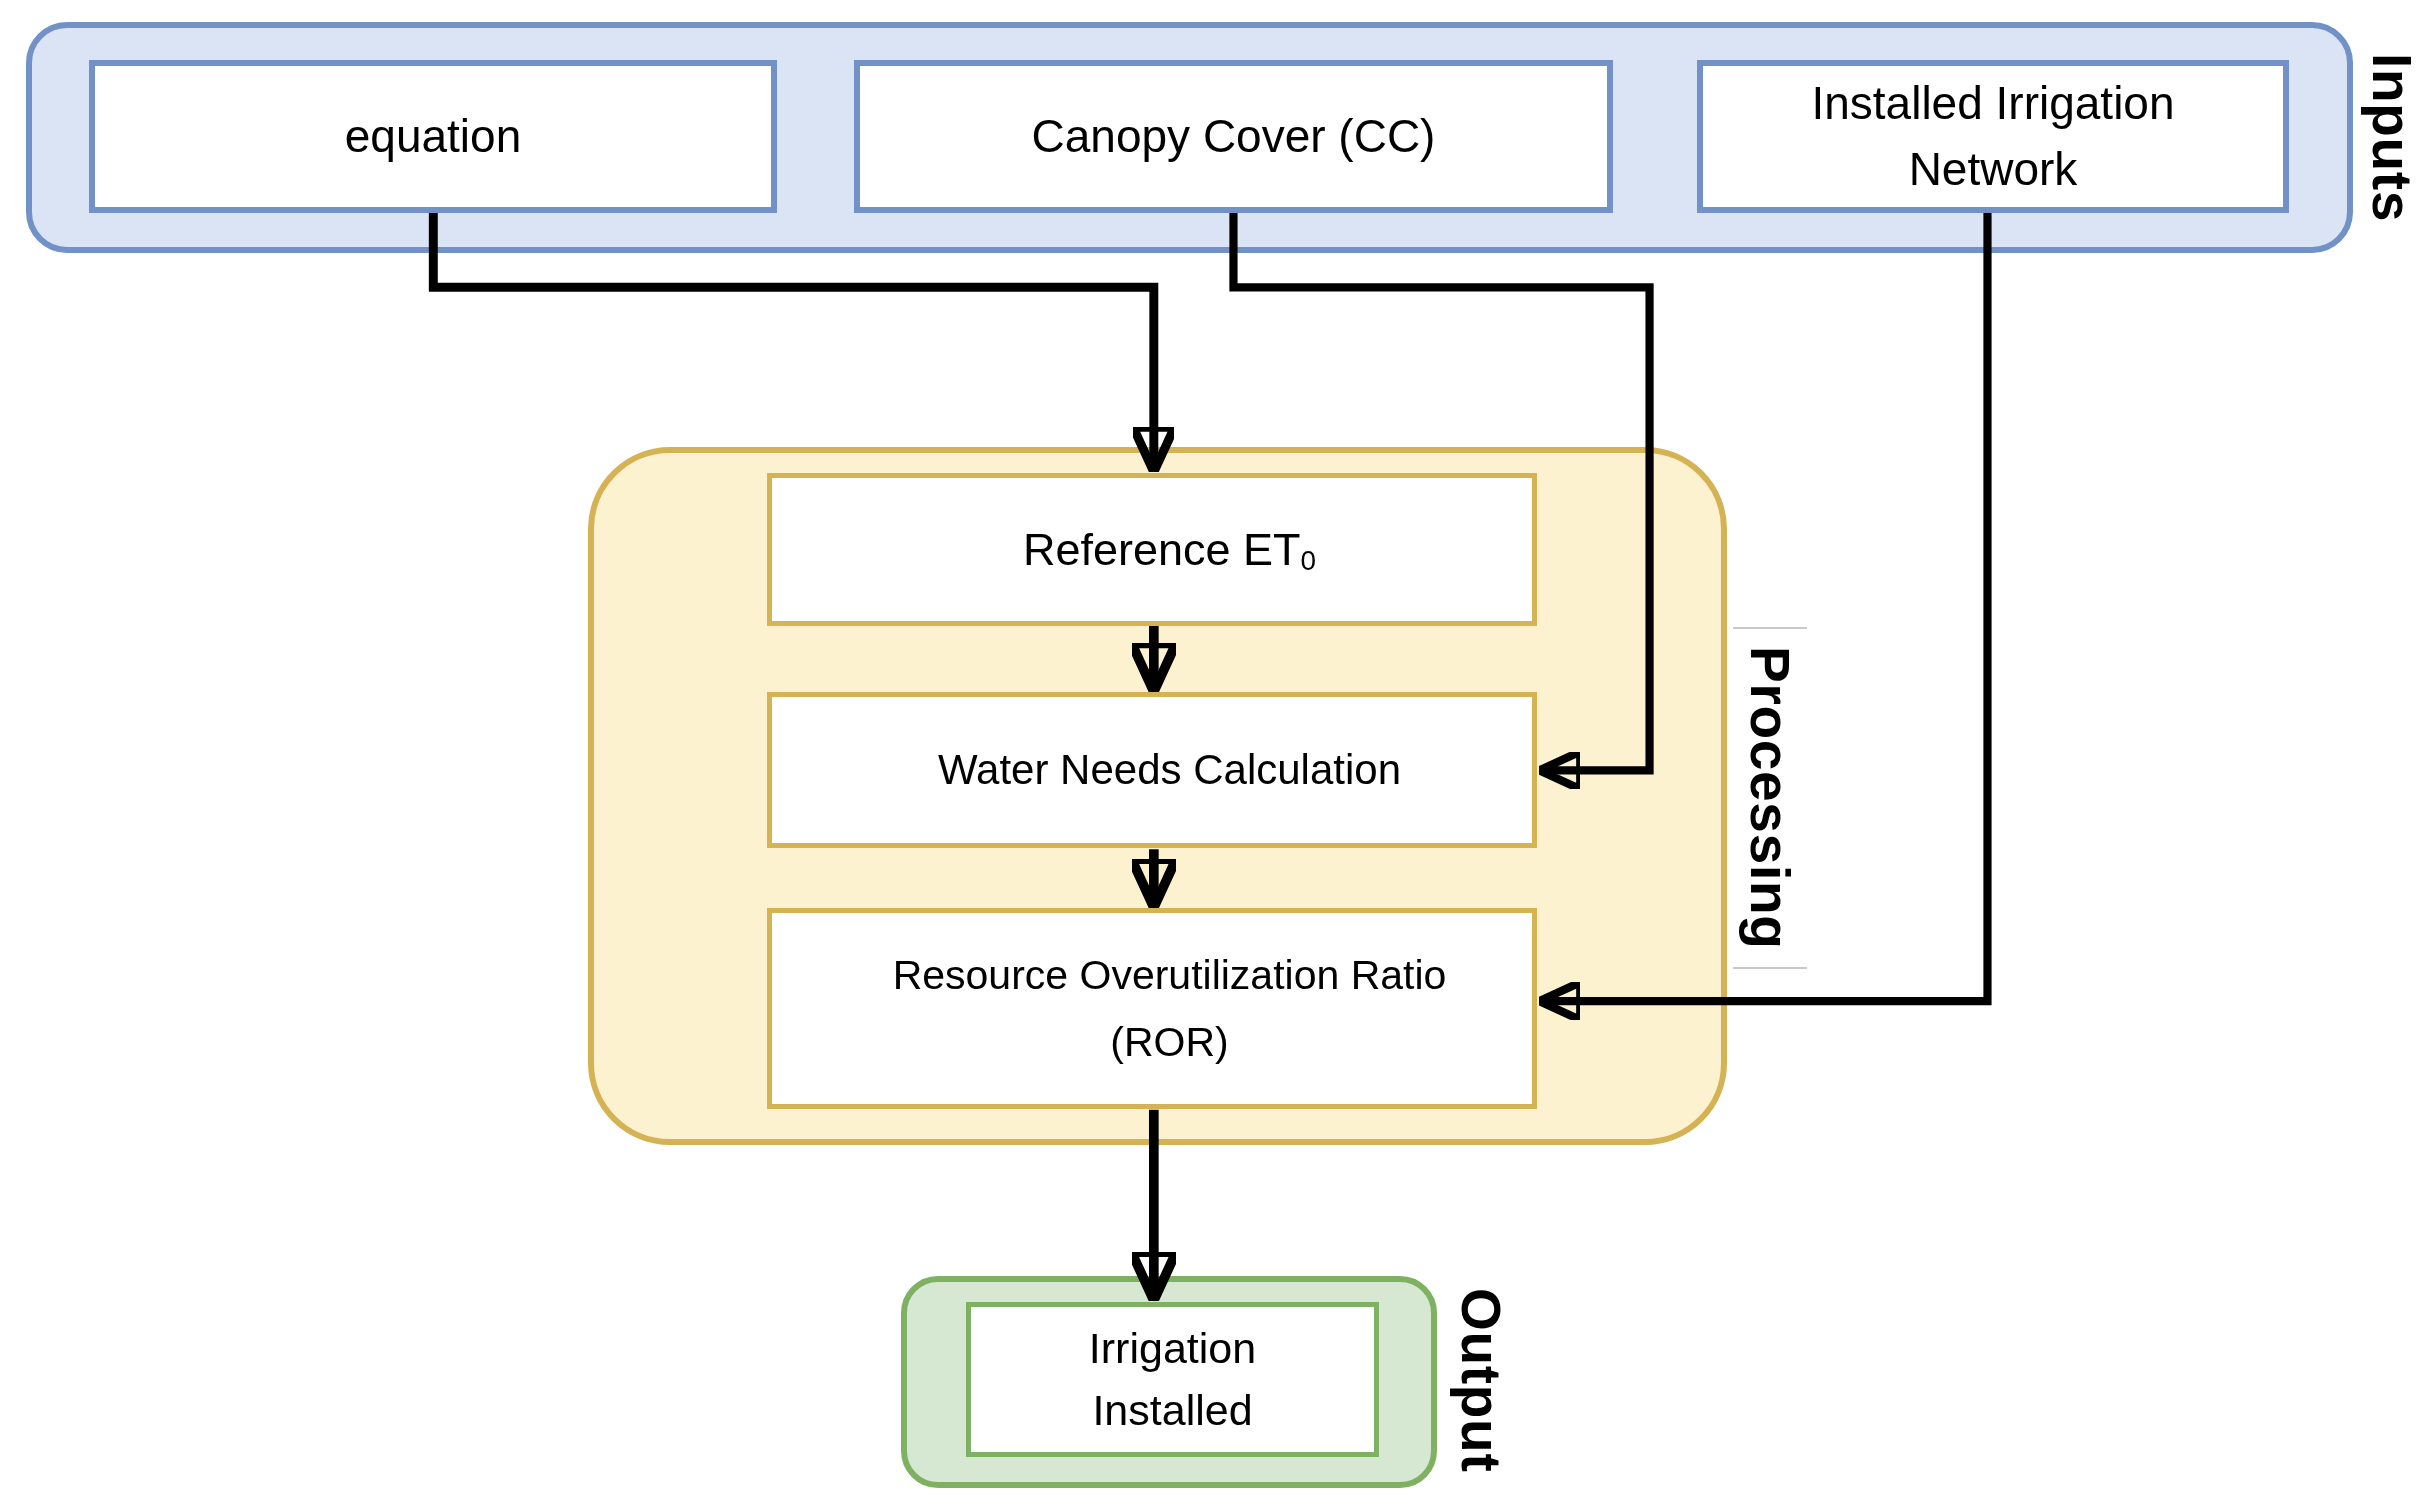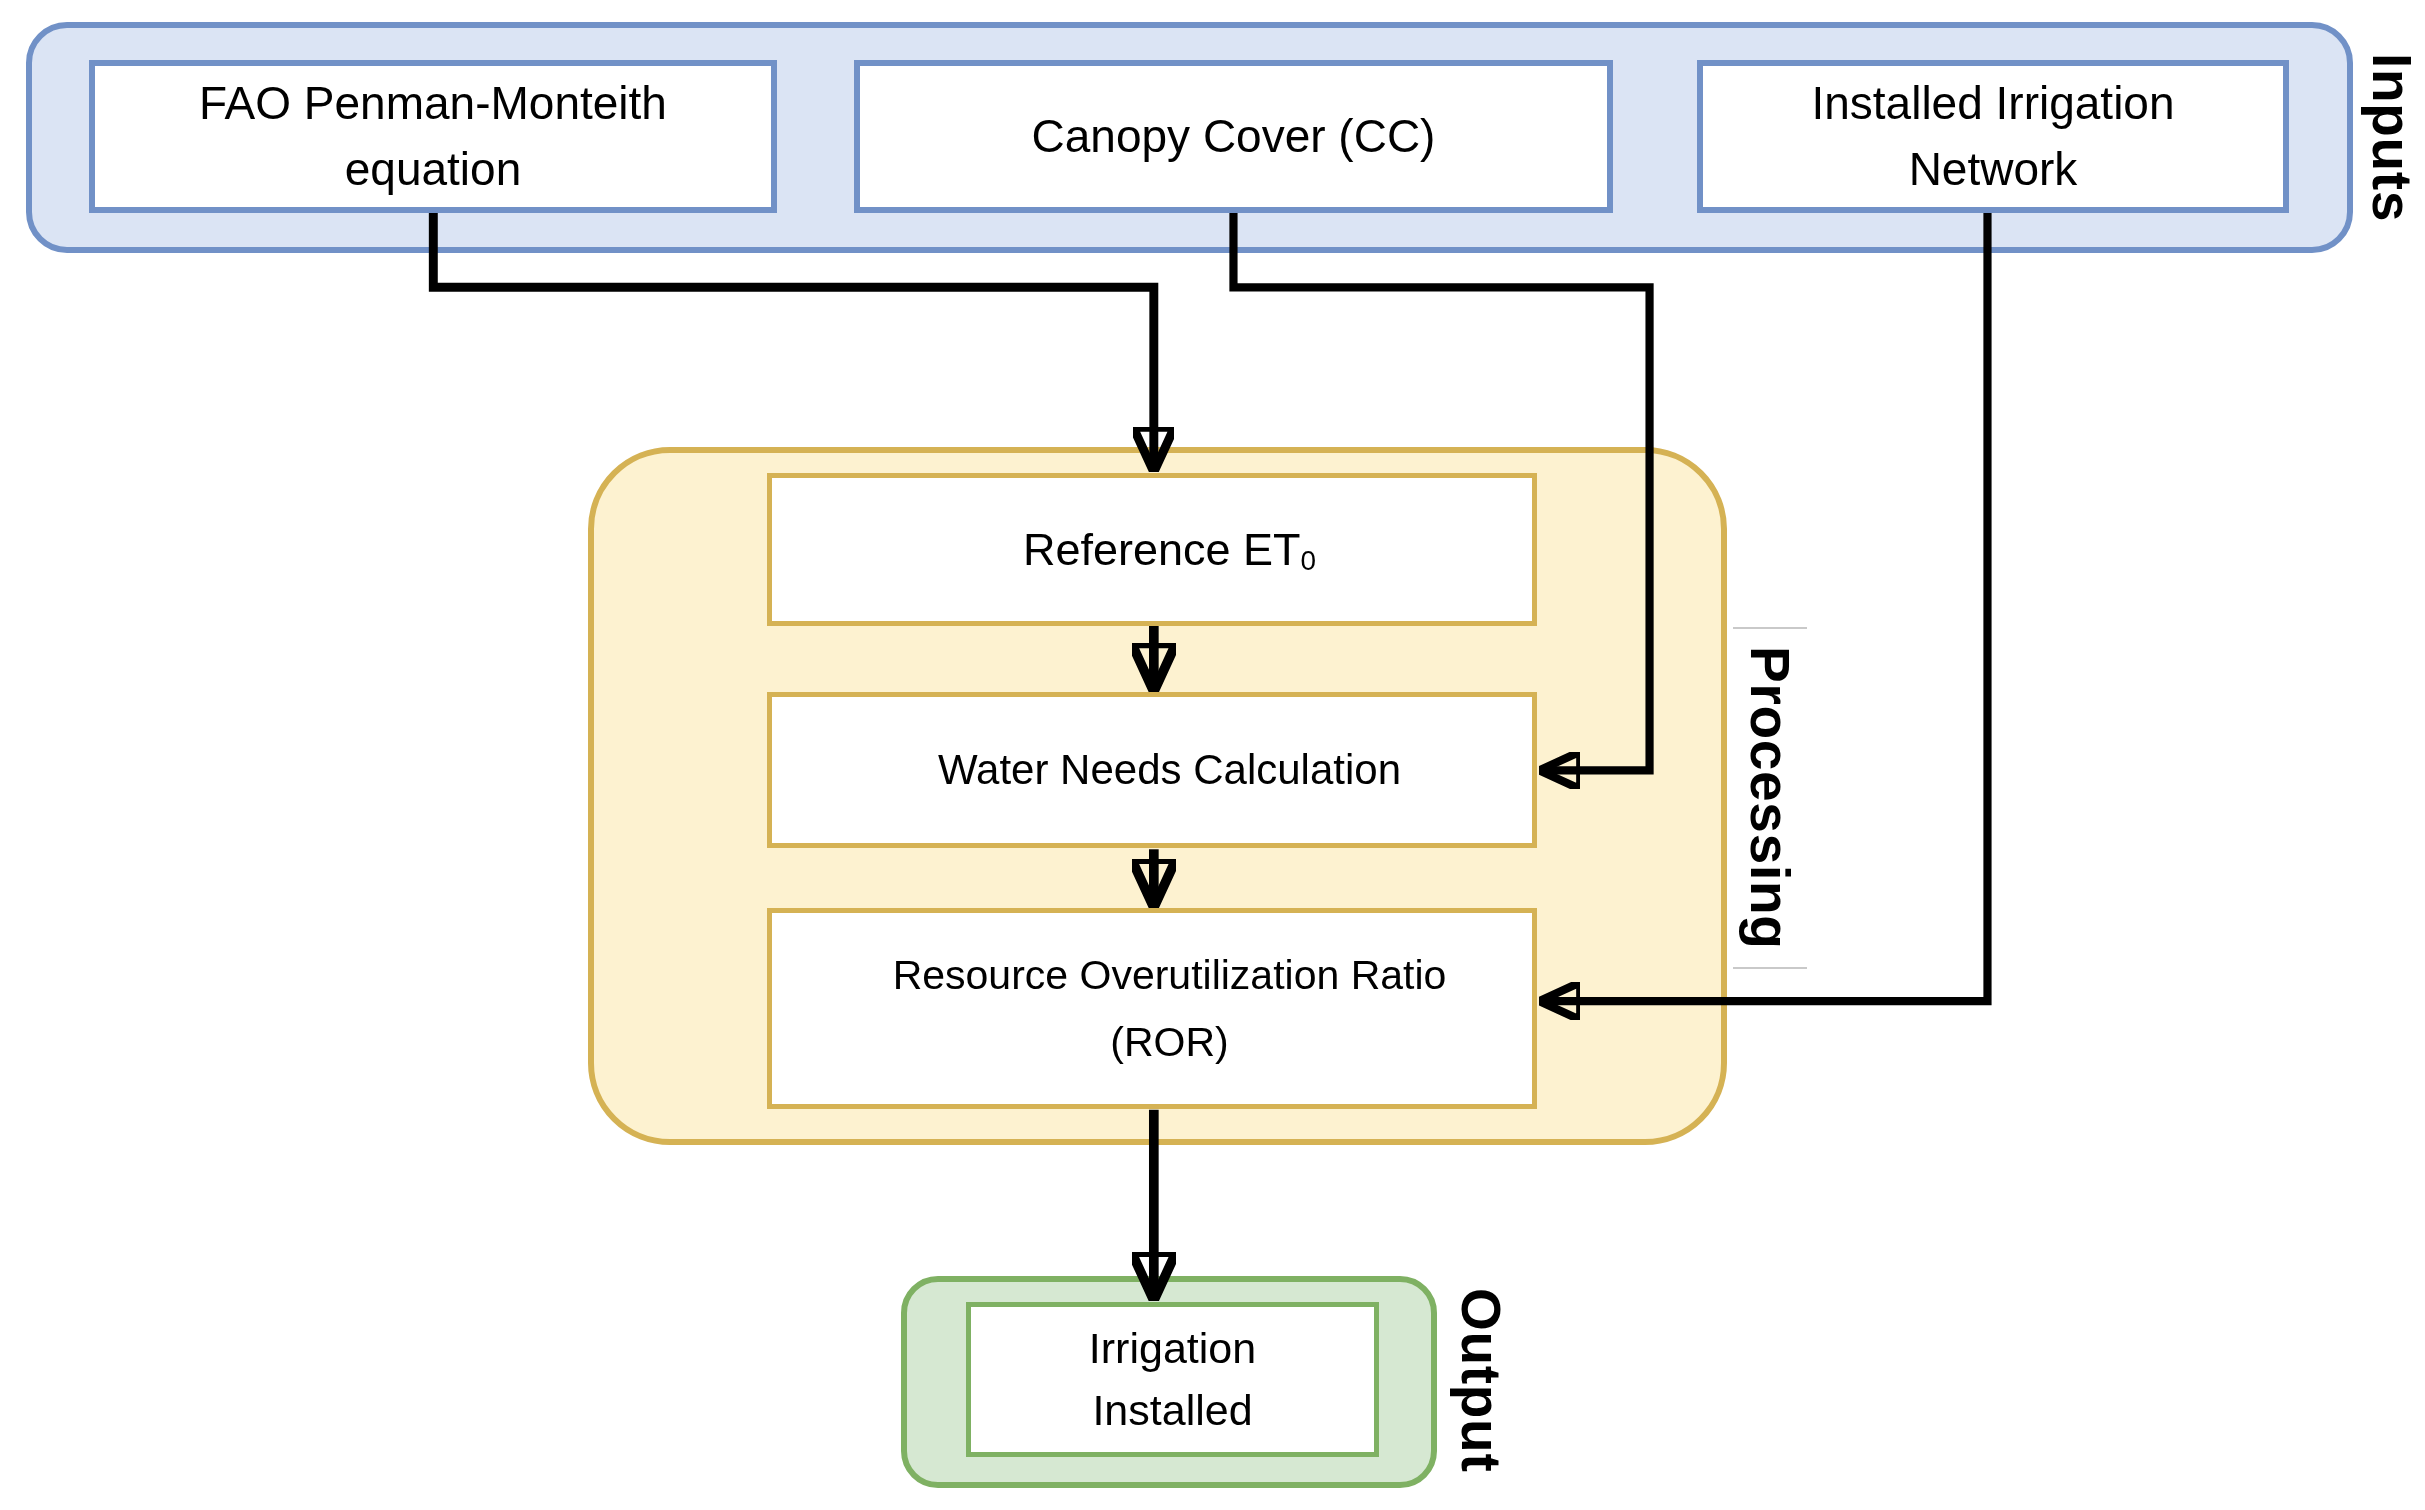--- a/index.html
+++ b/index.html
@@ -101,21 +101,20 @@
   svg.wires path{stroke:var(--connector);fill:none;}
 </style>
 </head>
 <body>
 
 <div id="canvas">
 
   <div class="container inputs"></div>
 
   <div class="node blue fao">
-    <span>FAO Penman-Monteith</span>
     <span>equation</span>
   </div>
 
   <div class="node blue network">
     <span>Installed Irrigation</span>
     <span>Network</span>
   </div>
 
   <div class="node blue canopy">
     <span>Canopy Cover (CC)</span>

